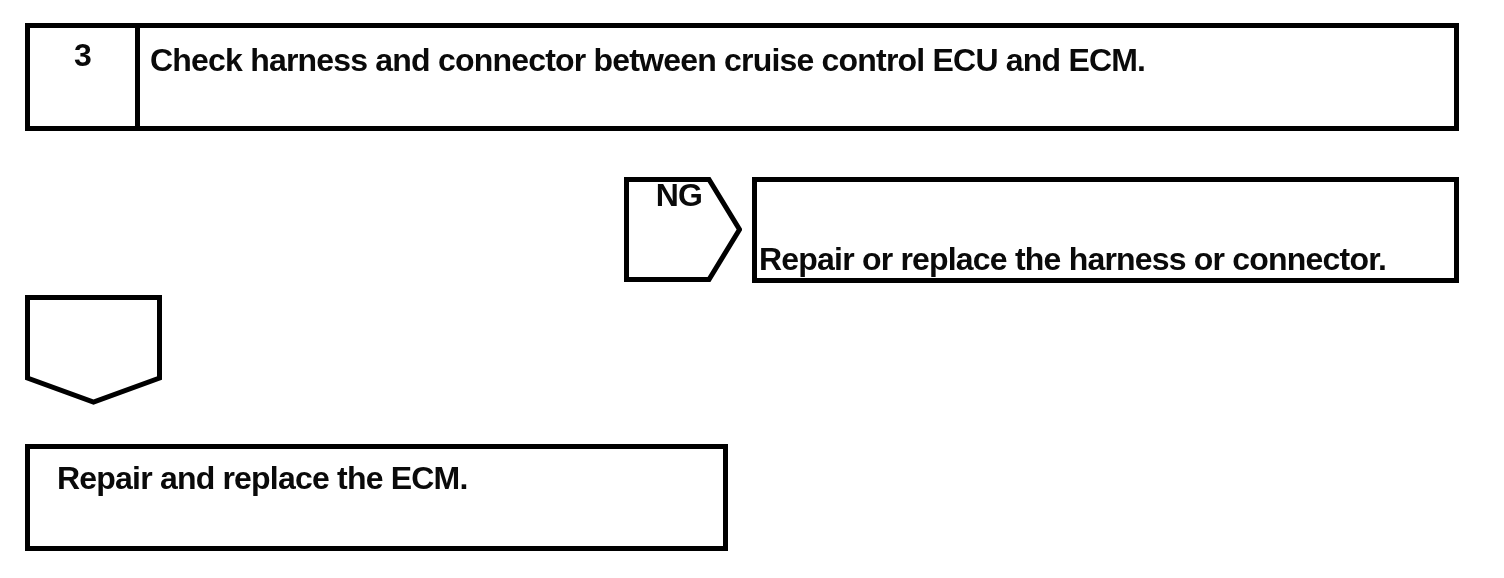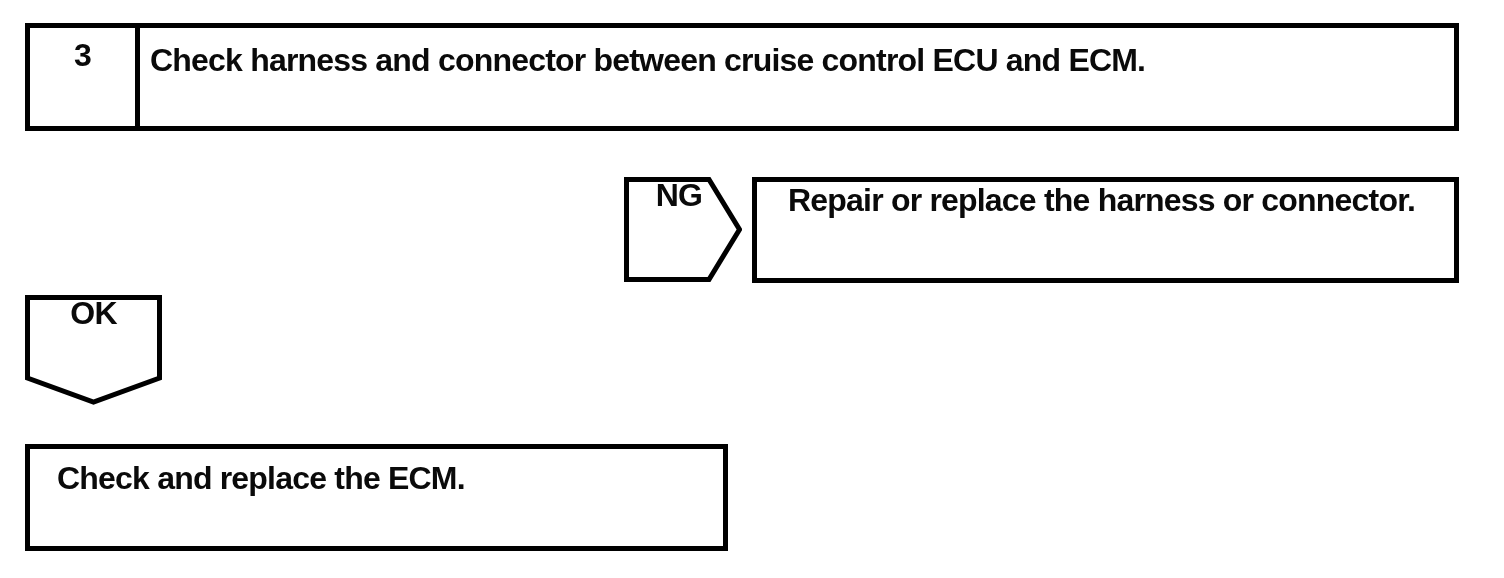--- a/index.html
+++ b/index.html
@@ -54,22 +54,22 @@
   }
   #ng-shape { left: 624px; top: 177px; width: 118px; height: 105px; }
   #ng-shape .shape-label-wrap { left: 0; top: 0; width: 110px; height: 105px; }
   #ok-shape { left: 25px; top: 295px; width: 137px; height: 110px; }
   #ok-shape .shape-label-wrap { left: 0; top: 0; width: 137px; height: 83px; }
   
   #ng-action-box {
     left: 752px; top: 177px;
     width: 707px; height: 106px;
     display: flex;
-    align-items: flex-start;
-    padding-left: 31px;
+    align-items: flex-end;
+    padding-left: 2px;
   }
   #ok-action-box {
     left: 25px; top: 444px;
     width: 703px; height: 107px;
     padding: 11px 0 0 27px;
   }
 </style>
 </head>
 <body>
 
@@ -94,22 +94,19 @@
   </div>
 
   <div class="box" id="ng-action-box">
     <span class="txt">Repair or replace the harness or connector.</span>
   </div>
 
   <div class="shape" id="ok-shape">
     <svg width="137" height="110" viewBox="0 0 137 110">
       <polygon points="2.5,2.5 134.5,2.5 134.5,83 68.5,107 2.5,83" fill="#ffffff" stroke="#000000" stroke-width="5" stroke-linejoin="miter"></polygon>
     </svg>
-    <div class="shape-label-wrap">
-      <span class="txt">OK</span>
-    </div>
   </div>
 
   <div class="box" id="ok-action-box">
-    <span class="txt">Check and replace the ECM.</span>
+    <span class="txt">Repair and replace the ECM.</span>
   </div>
 
 </div>
 
 </body></html>

